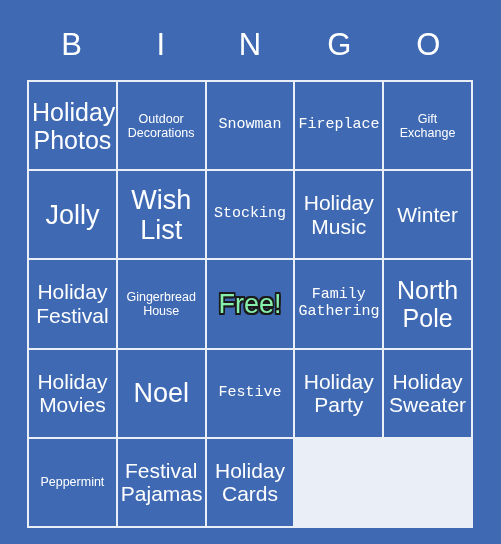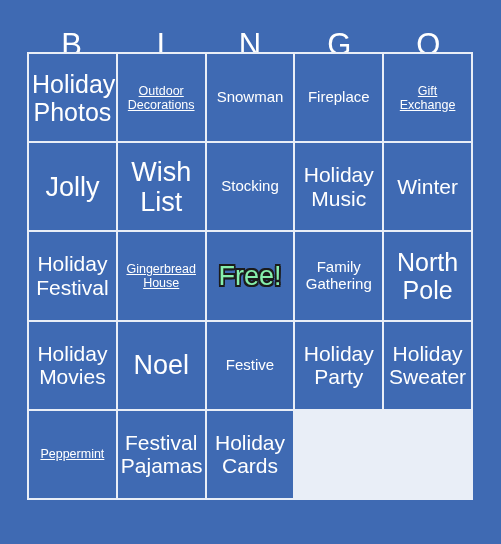--- a/index.html
+++ b/index.html
@@ -36,21 +36,21 @@
     color: #ffffff;
     font-size: 31px;
     font-weight: 400;
     line-height: 1;
     letter-spacing: 0px;
     font-family: "Liberation Sans", sans-serif;
   }
   #grid {
     position: absolute;
     left: 27px;
-    top: 52px;
+    top: 80px;
     width: 446px;
     height: 448px;
     display: grid;
     grid-template-columns: repeat(5, 1fr);
     grid-template-rows: repeat(5, 1fr);
     background: #e9eef7;
     border: 2px solid #e9eef7;
     gap: 2px;
     box-sizing: border-box;
   }
@@ -69,22 +69,22 @@
     display: block;
     width: 100%;
     line-height: 1.12;
     font-family: "Liberation Sans", sans-serif;
     white-space: pre-line;
   }
   
   .s-xl  { font-size: 27px; }
   .s-lg  { font-size: 25px; }
   .s-md  { font-size: 21px; }
-  .s-xs  { font-size: 15px; }
-  .s-xxs { font-size: 12.5px; text-decoration: underline; }
+  .s-xs  { font-size: 15px; font-family: Liberation Mono, monospace; }
+  .s-xxs { font-size: 12.5px; }
 
   .free-cell .cell-text {
     font-size: 27px;
     color: #86efac;
     text-shadow:
       -1.6px -1.6px 0 #1b1b1b,
        1.6px -1.6px 0 #1b1b1b,
       -1.6px  1.6px 0 #1b1b1b,
        1.6px  1.6px 0 #1b1b1b,
        0px   -1.8px 0 #1b1b1b,

